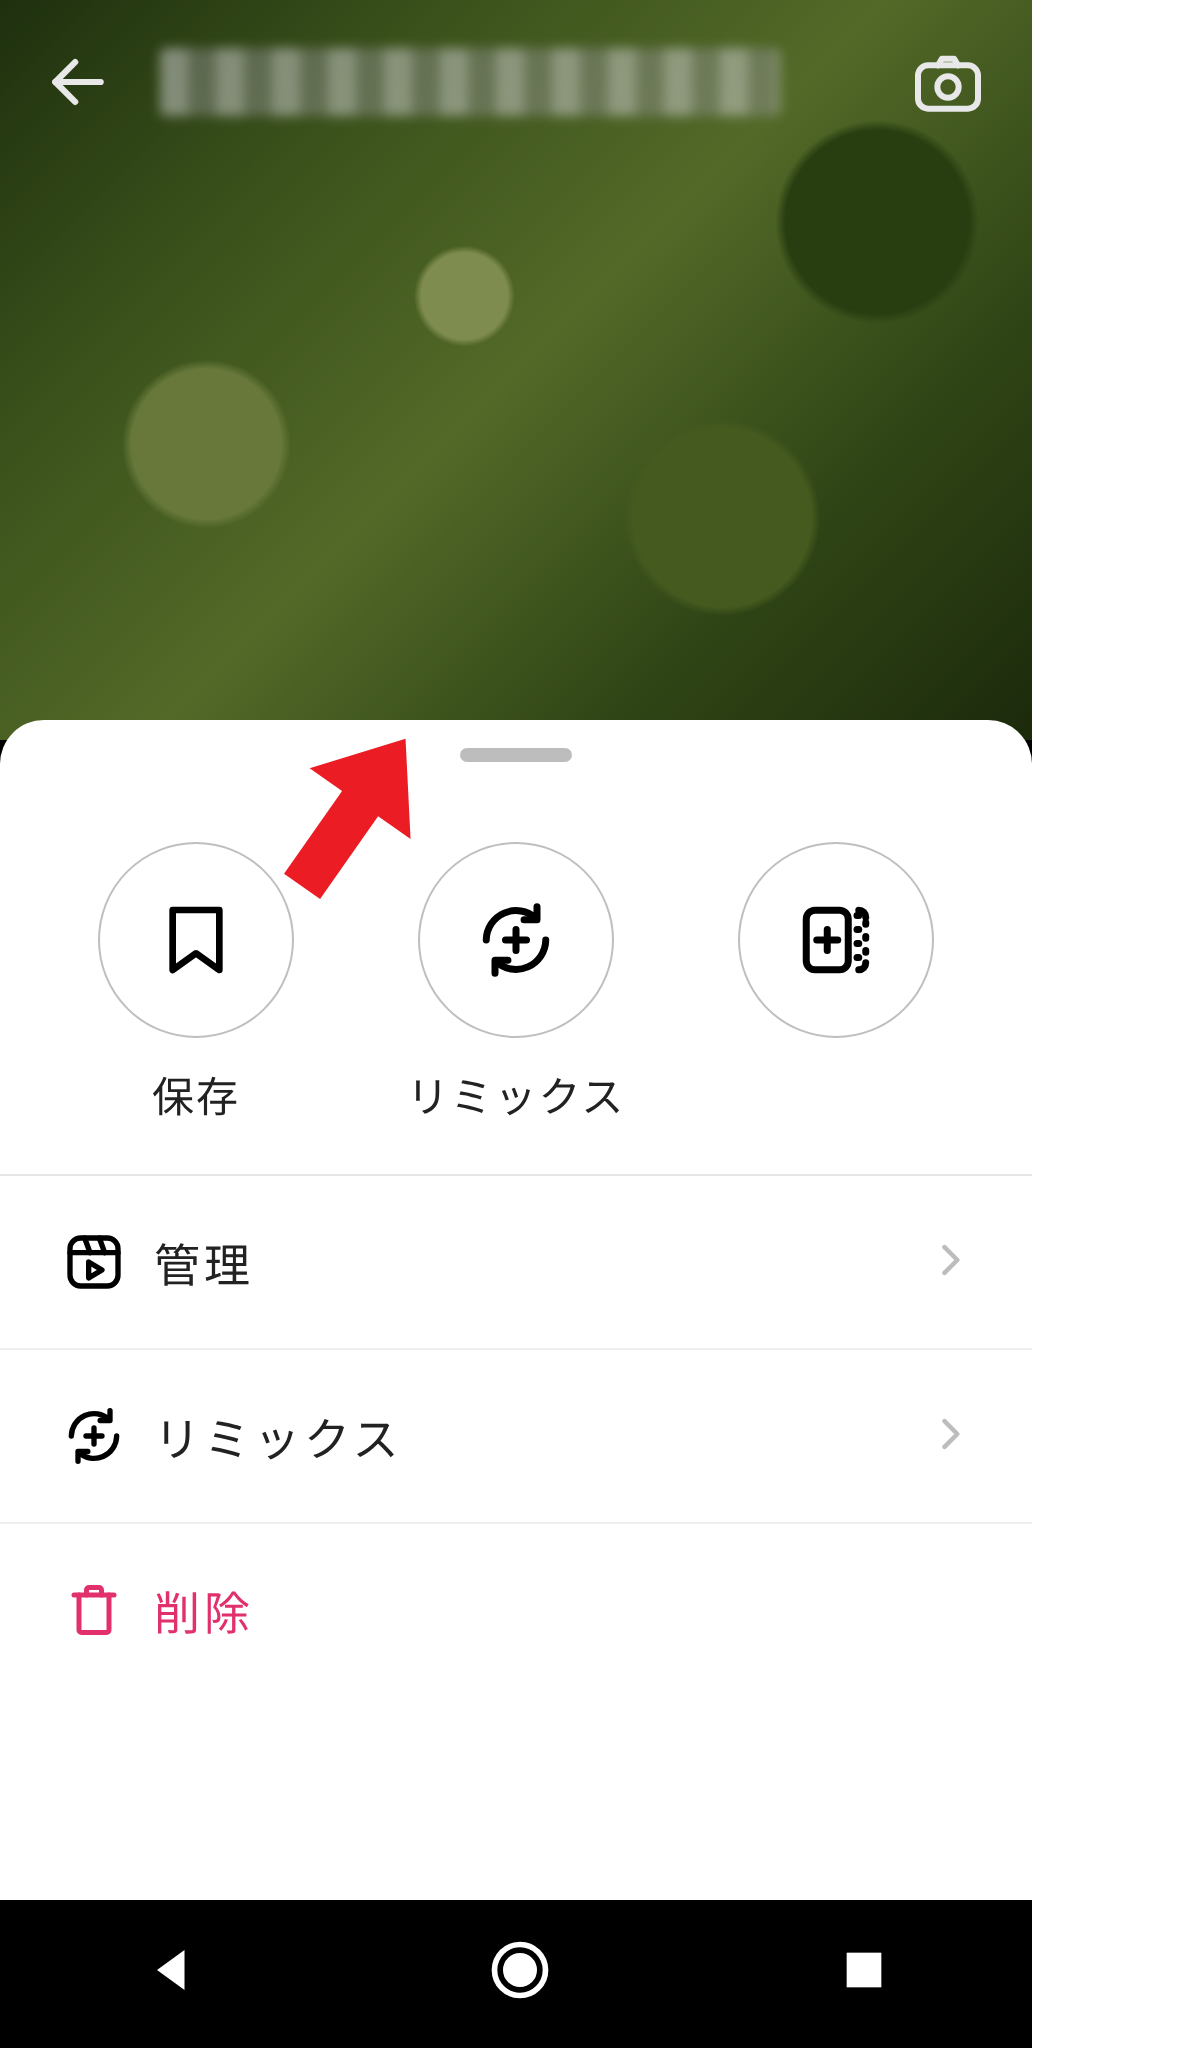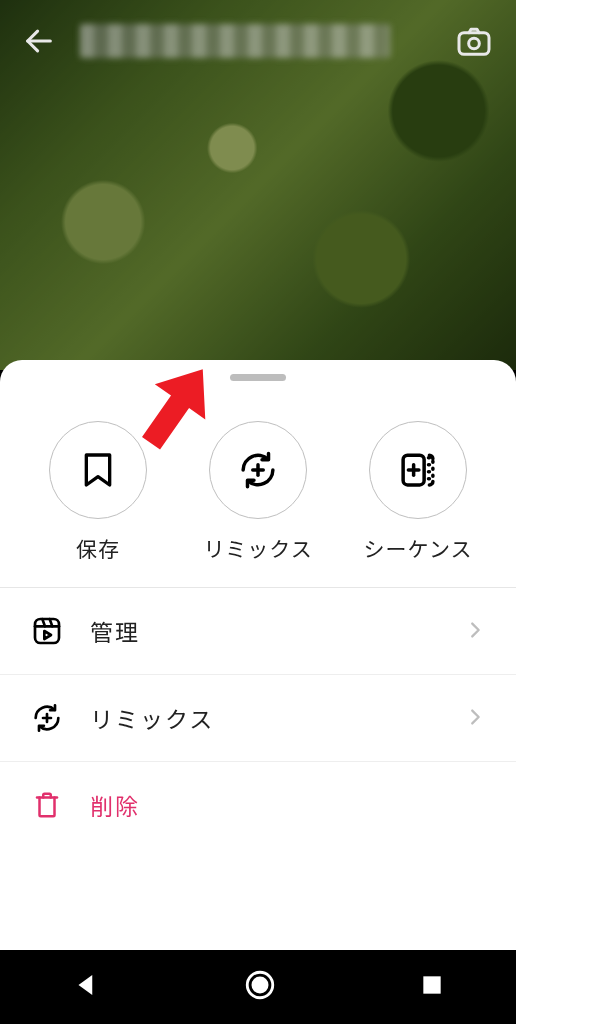--- a/index.html
+++ b/index.html
@@ -33,21 +33,21 @@
   .arrow {
     position:absolute; top:-6px; left:120px; width:110px; height:110px; z-index:5;
     transform: rotate(0deg);
   }
   .circle-row { display:flex; justify-content:space-around; padding:30px 18px 24px; border-bottom:1px solid #e6e6e6; }
   .circle-item { display:flex; flex-direction:column; align-items:center; gap:14px; width:150px; }
   .circle { width:98px; height:98px; border-radius:50%; border:1.5px solid #bfbfbf; display:flex; align-items:center; justify-content:center; }
   .circle-label { font-size:21px; color:#222; letter-spacing:1px; }
   .menu-list { display:flex; flex-direction:column; }
   .menu-item {
-    display:flex; align-items:center; gap:26px; padding:26px 30px;
+    display:flex; align-items:center; gap:13px; padding:26px 30px;
     font-size:23px; color:#222; border-bottom:1px solid #eee; letter-spacing:2px;
   }
   .menu-item .mi-icon { width:34px; height:34px; display:flex; align-items:center; justify-content:center; flex-shrink:0; }
   .menu-item .chev { margin-left:auto; color:#bdbdbd; }
   .menu-item.delete { color:#e1306c; border-bottom:none;align-items:center; }
   .menu-item.delete svg { stroke:#e1306c; }
   .navbar {
     position:absolute; left:0; right:0; bottom:0; height:74px; background:#000;
     display:flex; align-items:center; justify-content:space-around;
   }
@@ -113,21 +113,20 @@
         <div class="circle">
           <svg width="42" height="42" viewBox="0 0 24 24" fill="none" stroke="#000" stroke-width="2" stroke-linecap="round" stroke-linejoin="round">
             <rect x="3.5" y="3.5" width="12" height="17" rx="2.5"></rect>
             <path d="M18 5h0.5M18 9h0.5M18 13h0.5M18 17h0.5M20.5 7v0.5M20.5 11v0.5M20.5 15v0.5" stroke-dasharray="2 3"></path>
             <path d="M20.5 5.5a2 2 0 0 0-2-2"></path>
             <path d="M20.5 18.5a2 2 0 0 1-2 2"></path>
             <line x1="9.5" y1="9" x2="9.5" y2="15"></line>
               <line x1="6.5" y1="12" x2="12.5" y2="12"></line>
           </svg>
         </div>
-        <div class="circle-label">シーケンス</div>
       </div>
     </div>
 
     <div class="menu-list">
       <div class="menu-item">
         <span class="mi-icon">
           <svg width="32" height="32" viewBox="0 0 24 24" fill="none" stroke="#000" stroke-width="2" stroke-linecap="round" stroke-linejoin="round">
               <rect x="3" y="3" width="18" height="18" rx="4"></rect>
               <line x1="3" y1="8.5" x2="21" y2="8.5"></line>
               <line x1="8.5" y1="3" x2="10.5" y2="8.5"></line>

